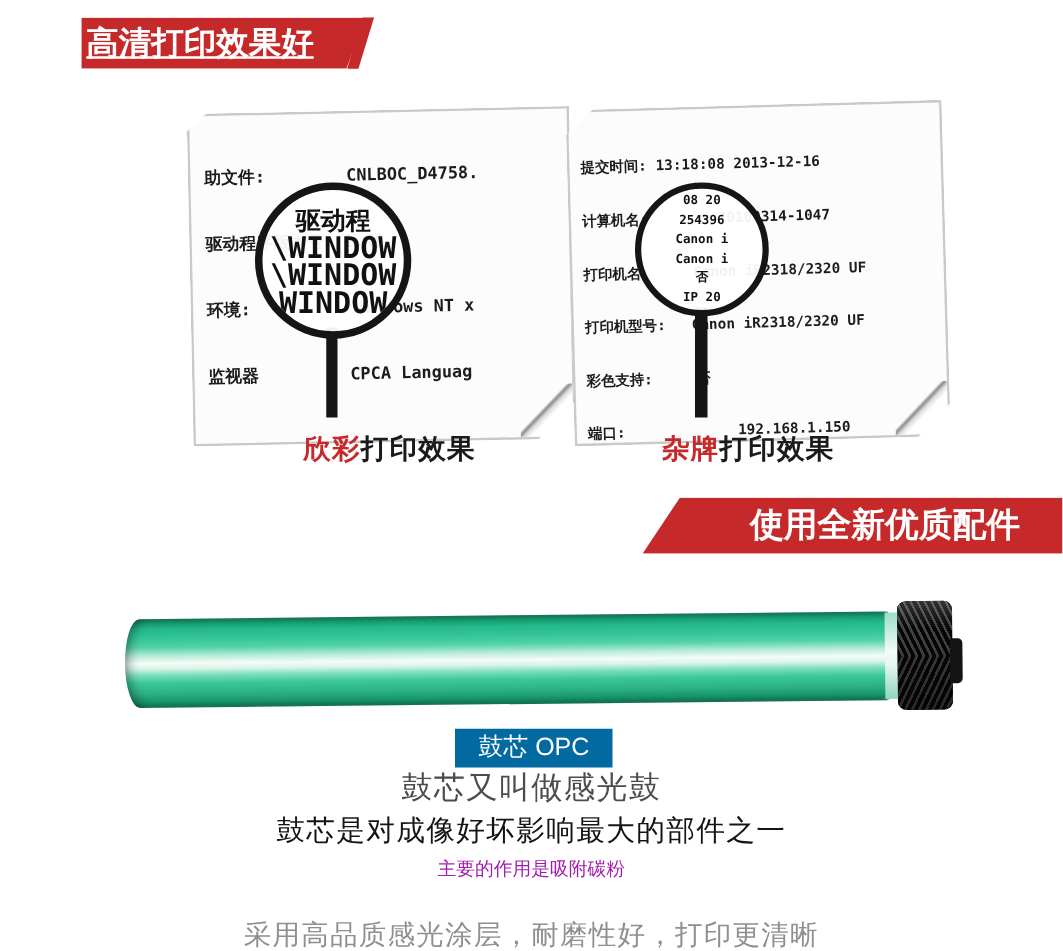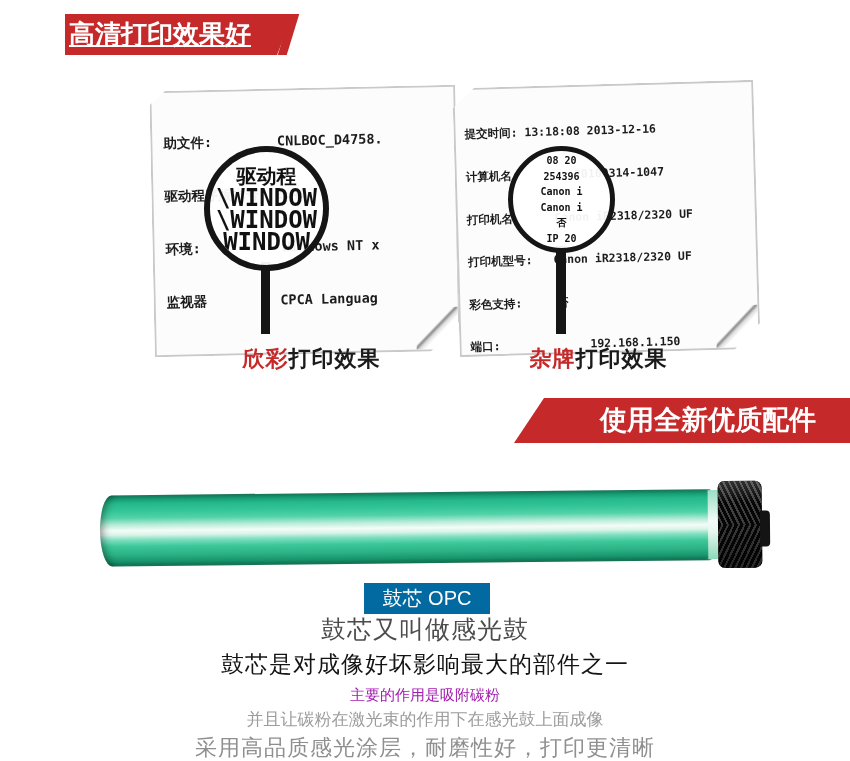--- a/index.html
+++ b/index.html
@@ -163,16 +163,15 @@
       <div class="gear-half gear-bottom"></div>
       <div class="gear-shade"></div>
     </div>
     <div class="drum-nub"></div>
   </div>
 
   <div class="abs badge">鼓芯 OPC</div>
   <div class="abs t-center subtitle">鼓芯又叫做感光鼓</div>
   <div class="abs t-center headline">鼓芯是对成像好坏影响最大的部件之一</div>
   <div class="abs t-center desc1">主要的作用是吸附碳粉</div>
-  <div class="abs t-center desc2">并且让碳粉在激光束的作用下在感光鼓上面成像</div>
   <div class="abs t-center desc3">采用高品质感光涂层，耐磨性好，打印更清晰</div>
 
 </div>
 
 </body></html>

